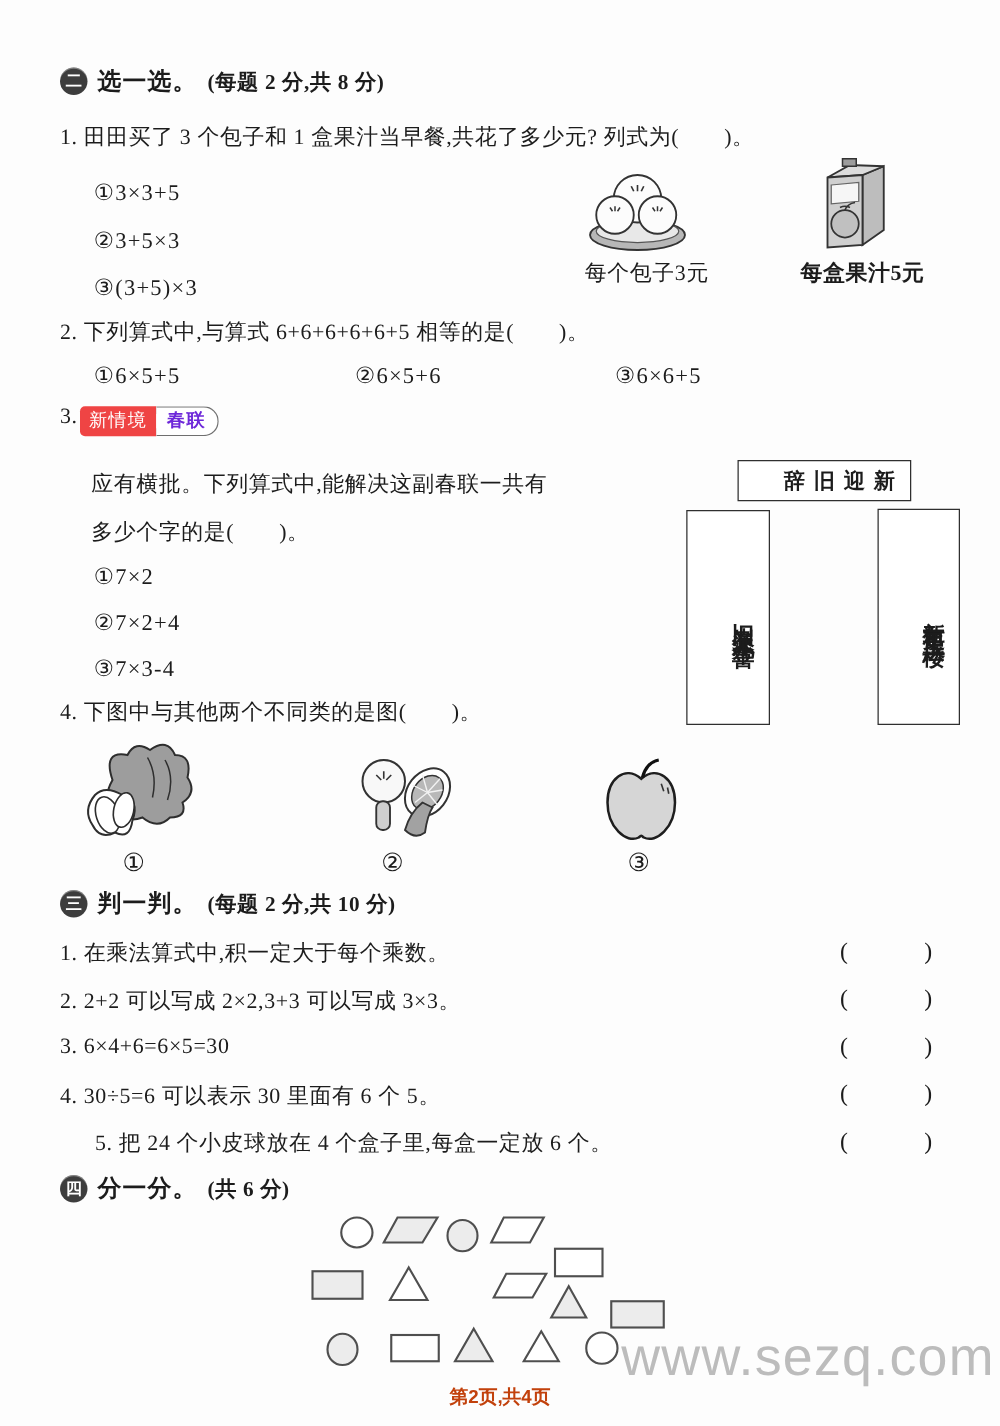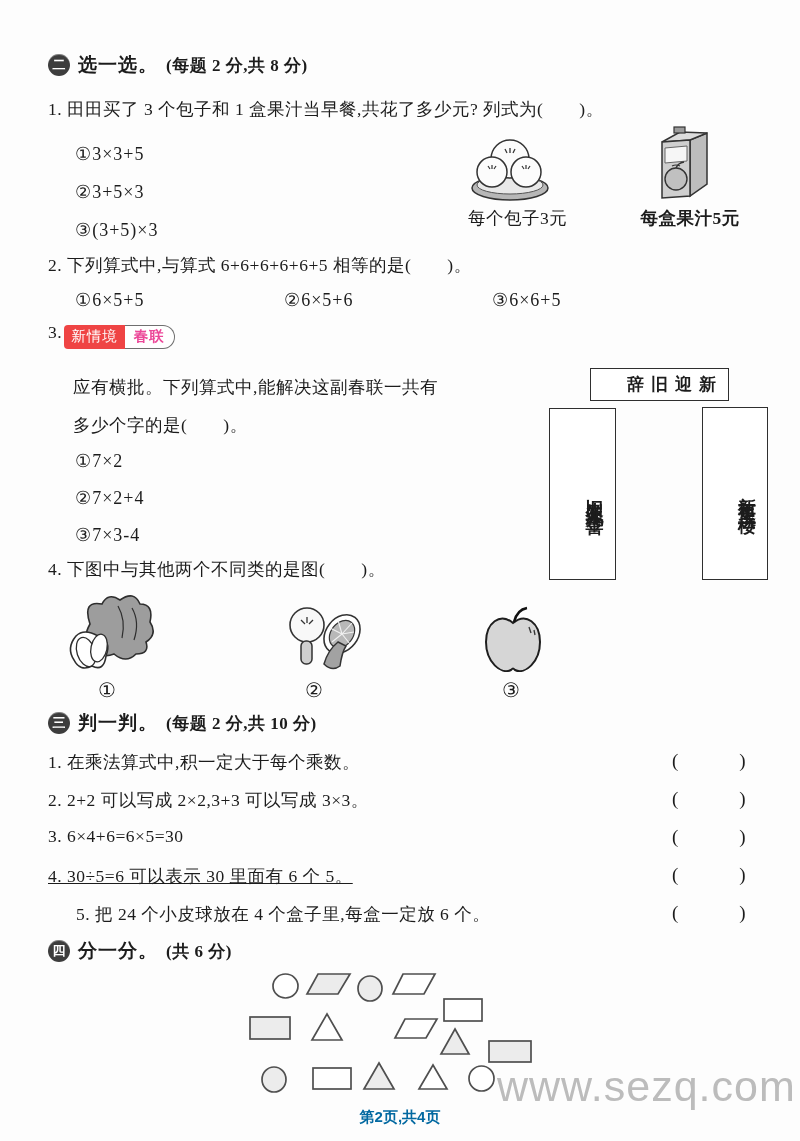--- a/index.html
+++ b/index.html
@@ -20,40 +20,40 @@
   .sec-title{font-size:19px;font-weight:bold;letter-spacing:1px;}
   .sec-note{font-size:17px;font-weight:bold;letter-spacing:.5px;}
   .qtext{font-size:17.5px;letter-spacing:.5px;white-space:nowrap;}
   .opt{font-size:18px;letter-spacing:1px;white-space:nowrap;}
   .badge{display:inline-flex;align-items:stretch;margin:0 6px 0 2px;vertical-align:-3px;}
   .badge .b1{
     background:#ef4444;color:#fff;font-size:14.5px;padding:1px 7px 2px;
     border-radius:4px 0 0 4px;display:flex;align-items:center;letter-spacing:1px;
   }
   .badge .b2{
-    background:#fff;color:#ec4899;font-size:14.5px;padding:1px 9px 2px;
+    background:#fff;color:#6d28d9;font-size:14.5px;padding:1px 9px 2px;
     border:1.5px solid #6f6f6f;border-left:none;border-radius:0 13px 13px 0;
     display:flex;align-items:center;font-weight:bold;letter-spacing:1px;
   }
   .couplet-box{
     border:1.6px solid #2f2f2f;background:#fff;display:flex;
     align-items:center;justify-content:center;padding-left:24px;
   }
   .couplet-h{font-size:17px;font-weight:bold;letter-spacing:7px;text-indent:7px;}
   .couplet-v{
     writing-mode:vertical-rl;text-orientation:upright;
     font-size:18px;font-weight:bold;letter-spacing:3px;line-height:1;
   }
   .judge-item{font-size:17.5px;letter-spacing:.5px;white-space:nowrap;}
   .ans-paren{font-size:19px;white-space:pre;letter-spacing:1px;}
   .num-label{font-size:20px;}
   .footer{
     left:0;right:0;top:1108px;text-align:center;
     font-family:"Liberation Sans","DejaVu Sans",sans-serif;
-    font-size:15px;font-weight:bold;color:#0369a1;
+    font-size:15px;font-weight:bold;color:#c2410c;
   }
   .watermark{
     left:497px;top:1062px;
     font-family:"Liberation Sans","DejaVu Sans",sans-serif;
     font-size:43px;color:#bcbcbc;letter-spacing:1px;white-space:nowrap;
   }
   svg{display:block;}
 </style>
 </head>
 <body>
@@ -180,21 +180,21 @@
 
   <div class="abs sec-header" style="left:48px;top:710px;">
     <span class="sec-icon">三</span>
     <span class="sec-title">判一判。</span>
     <span class="sec-note">(每题 2 分,共 10 分)</span>
   </div>
 
   <div class="abs judge-item" style="left:48px;top:750px;">1. 在乘法算式中,积一定大于每个乘数。</div>
   <div class="abs judge-item" style="left:48px;top:788px;">2. 2+2 可以写成 2×2,3+3 可以写成 3×3。</div>
   <div class="abs judge-item" style="left:48px;top:826px;">3. 6×4+6=6×5=30</div>
-  <div class="abs judge-item" style="left:48px;top:864px;text-decoration:underline;">4. 30÷5=6 可以表示 30 里面有 6 个 5。</div>
+  <div class="abs judge-item" style="left:48px;top:864px;">4. 30÷5=6 可以表示 30 里面有 6 个 5。</div>
   <div class="abs judge-item" style="left:48px;top:902px;margin-left:28px;">5. 把 24 个小皮球放在 4 个盒子里,每盒一定放 6 个。</div>
 
   <div class="abs ans-paren" style="left:672px;top:748px;">(　　　)</div>
   <div class="abs ans-paren" style="left:672px;top:786px;">(　　　)</div>
   <div class="abs ans-paren" style="left:672px;top:824px;">(　　　)</div>
   <div class="abs ans-paren" style="left:672px;top:862px;">(　　　)</div>
   <div class="abs ans-paren" style="left:672px;top:900px;">(　　　)</div>
 
   <div class="abs sec-header" style="left:48px;top:938px;">
     <span class="sec-icon">四</span>

